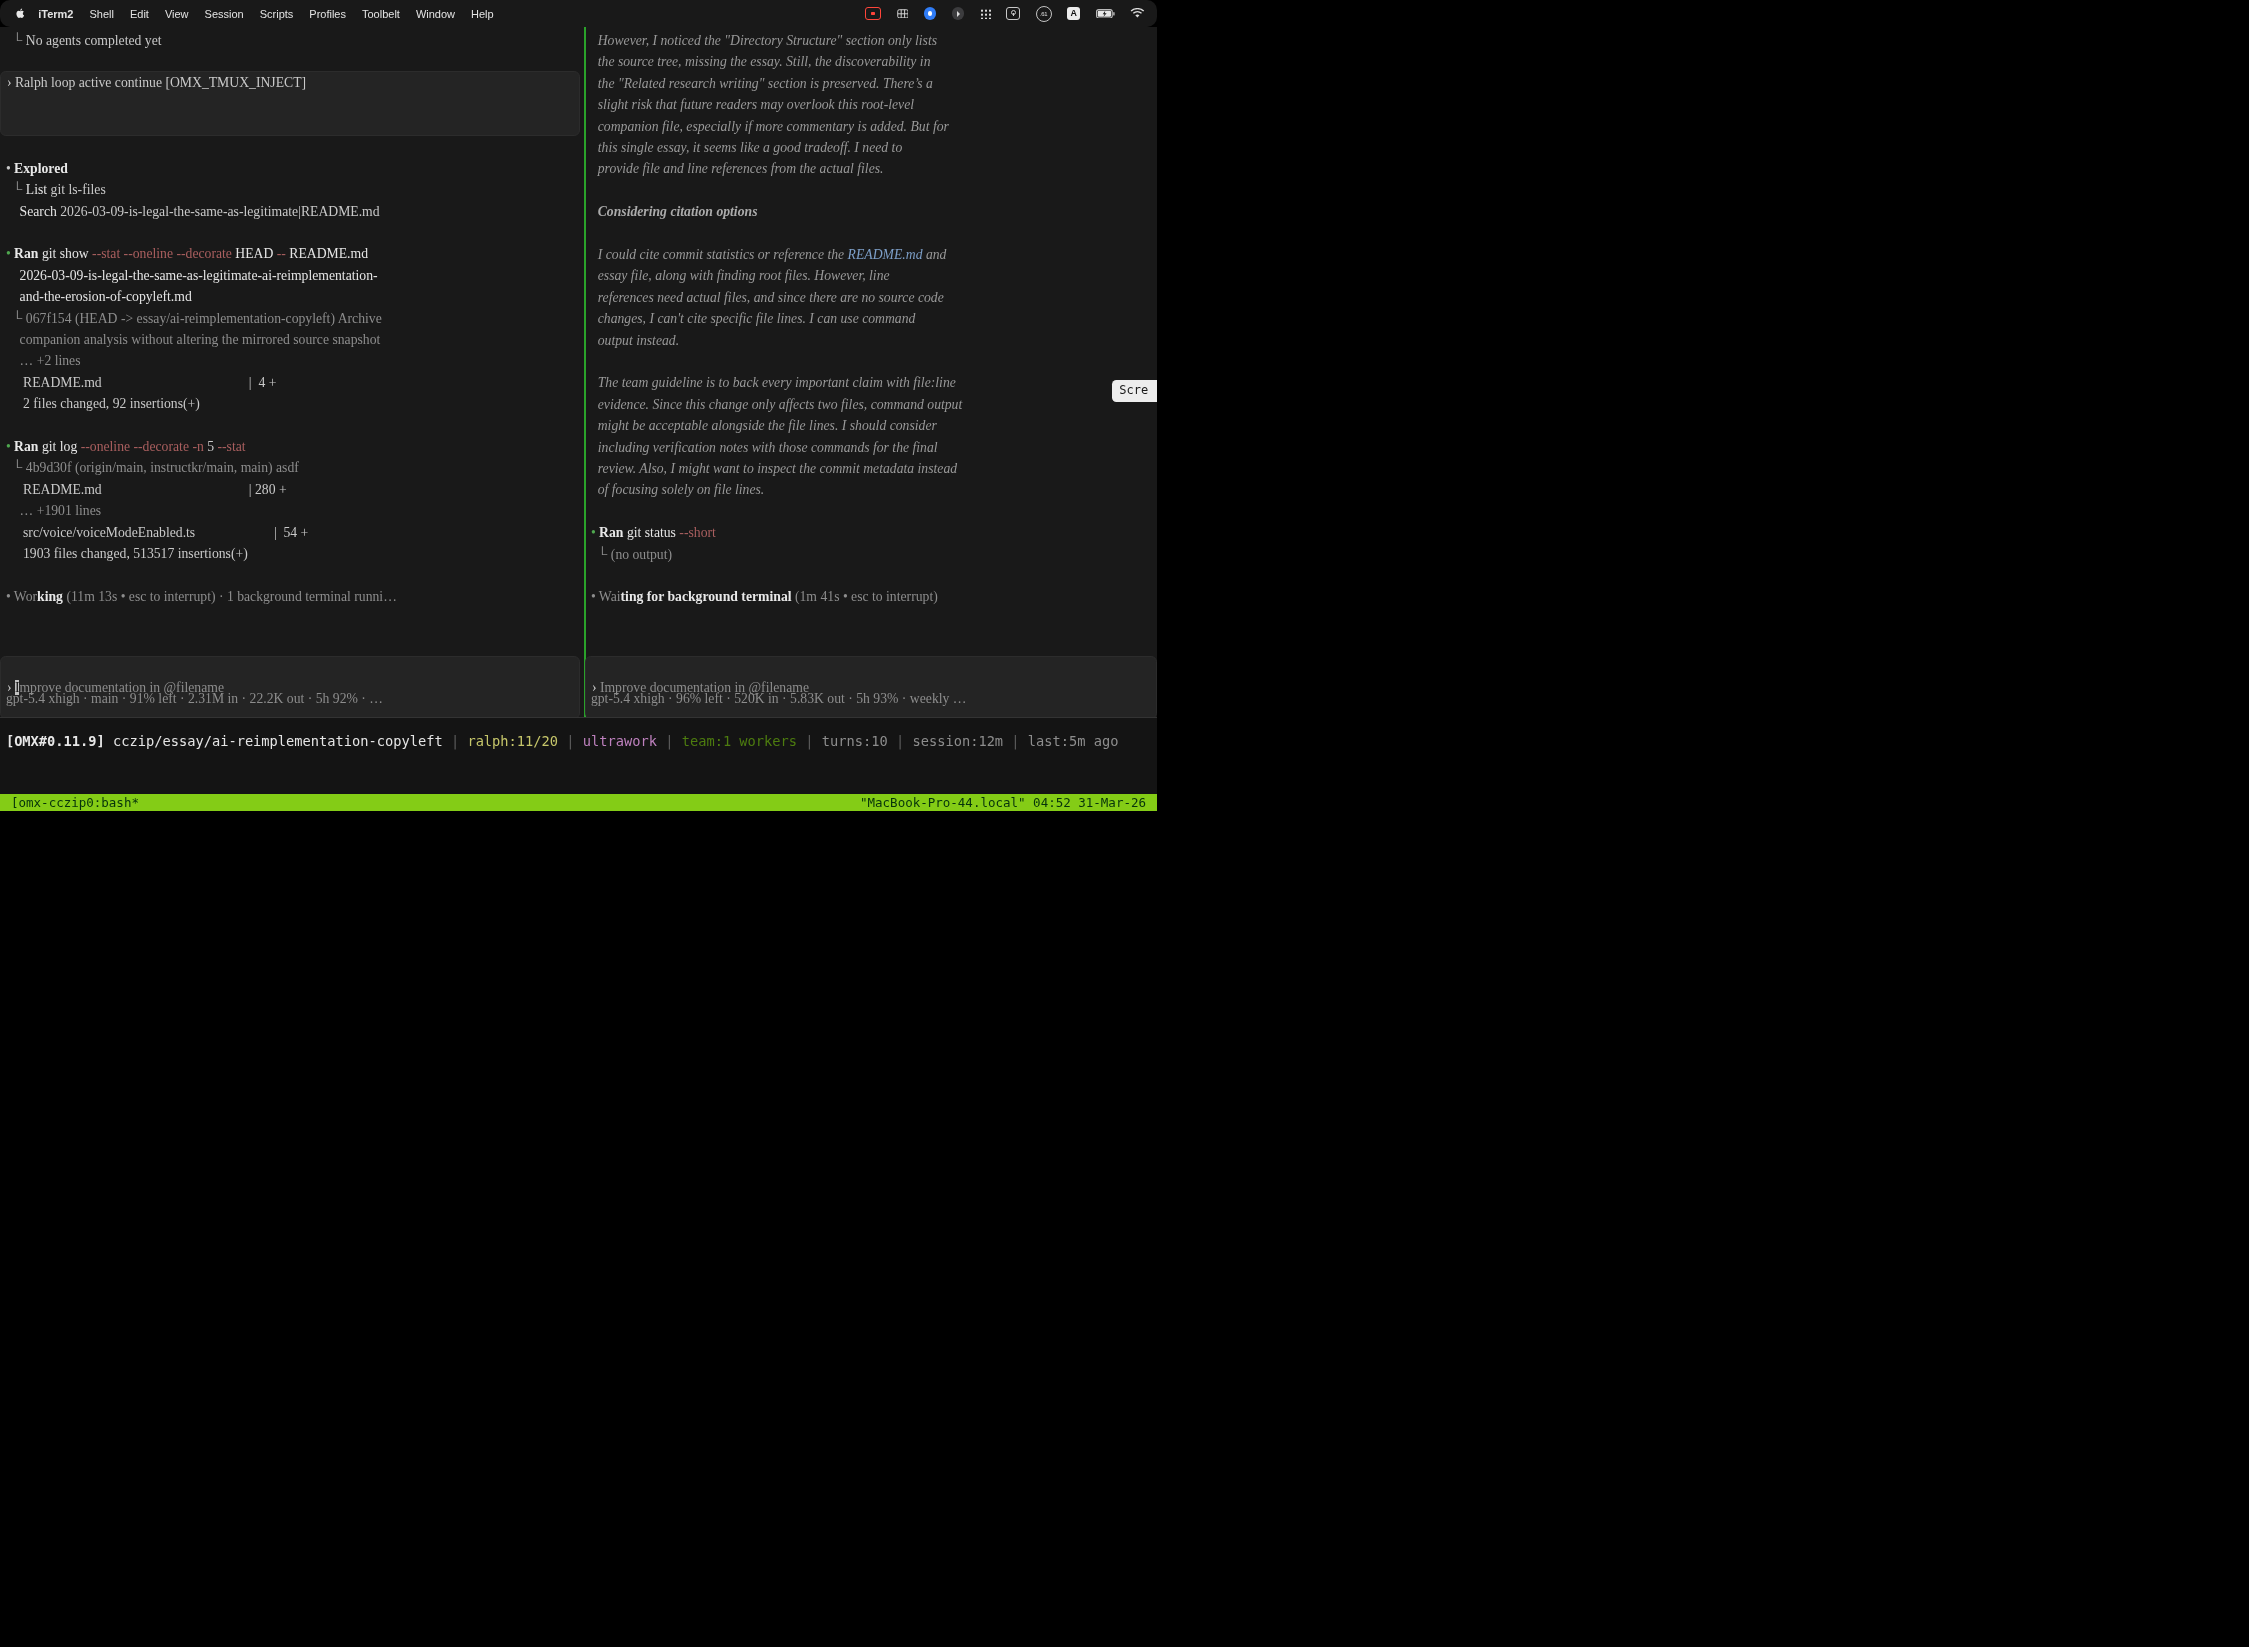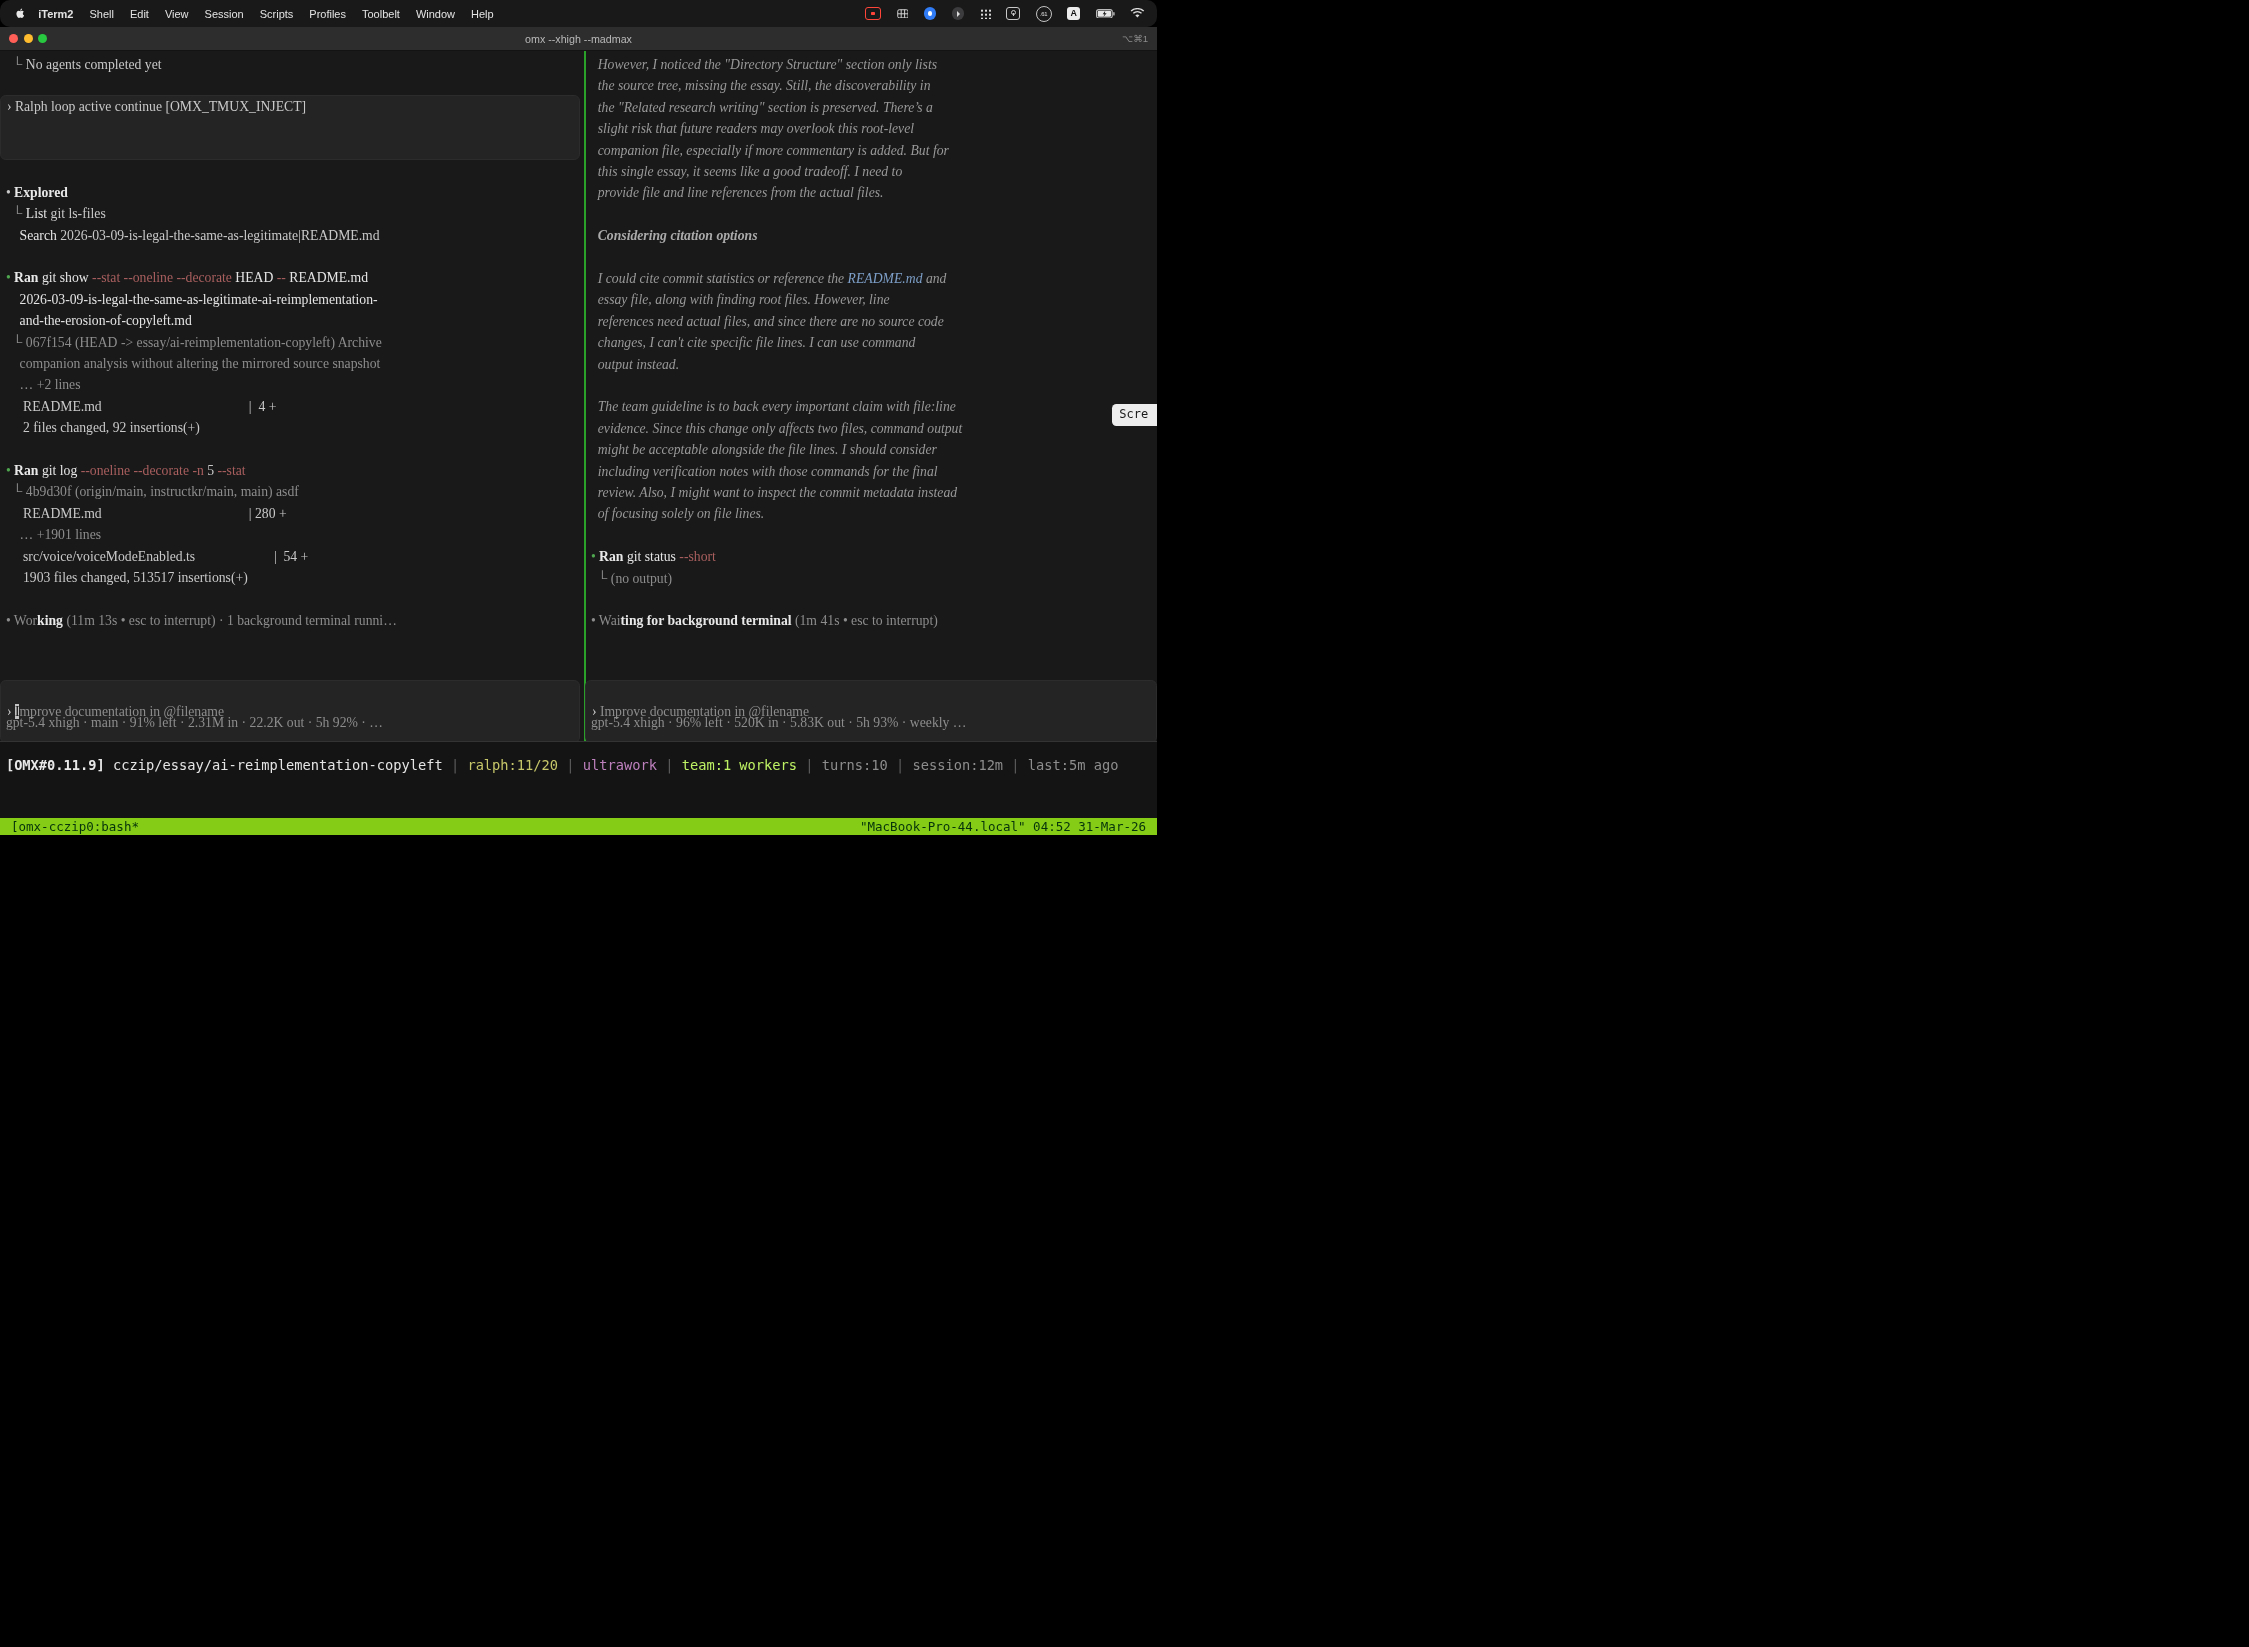--- a/index.html
+++ b/index.html
@@ -59,21 +59,21 @@
   .c-red{color:#aa5f5f;}
   .c-green{color:#4fa84f;}
   .c-bold{color:#e8e8e8;font-weight:bold;}
   .c-cursor{background:#c2c2c2;color:#161616;}
   .c-it{color:#989898;font-style:italic;}
   .c-itb{color:#ababab;font-style:italic;font-weight:bold;}
   .c-itblue{color:#7d9fc8;font-style:italic;}
   .c-boldfg{color:#e8e8e8;font-weight:bold;}
   .c-yellow{color:#c6c66a;}
   .c-magenta{color:#bd80bd;}
-  .c-green2{color:#bef264;margin-top:24px;}
+  .c-green2{color:#4d7c0f;margin-top:24px;}
   .c-sep{color:#5c5c5c;}
 
   
   .omxbar{height:76px;border-top:0.7px solid #333;background:#141414;font-family:"DejaVu Sans Mono",monospace;font-size:13.7px;line-height:21.4px;}
   .omx-line{padding:12.5px 0 0 5.9px;white-space:pre;}
 
   
   .tmuxbar{height:17px;background:#84cc16;color:#06330b;font-family:"DejaVu Sans Mono",monospace;font-size:12.5px;display:flex;align-items:center;justify-content:space-between;padding:0 11px;white-space:pre;}
 
   
@@ -147,29 +147,20 @@
       <span class="mb-icon">
         <svg width="14.8" height="10.3" viewBox="0 0 20 14">
             <path d="M10 12.8 L7.2 10 a4.4 4.4 0 0 1 5.6 0 Z" fill="#ddd"></path>
             <path d="M4.4 7.2 a8.4 8.4 0 0 1 11.2 0" stroke="#ddd" stroke-width="1.8" fill="none"></path>
             <path d="M1.4 4.2 a12.6 12.6 0 0 1 17.2 0" stroke="#ddd" stroke-width="1.8" fill="none"></path>
           </svg>
       </span>
     </div>
   </div>
 
-  <div class="titlebar">
-    <div class="lights">
-      <span class="light red"></span>
-      <span class="light yellow"></span>
-      <span class="light green"></span>
-    </div>
-    <span class="win-title">omx --xhigh --madmax</span>
-    <span class="win-shortcut">⌥⌘1</span>
-  </div>
 
   <div class="terminal">
     <div class="pane pane-left" id="pane-left">
       <div class="flow">
           <div class="line-group">
             <div class="tline"><span class="c-dim">  └ </span><span class="c-fg">No agents completed yet</span></div>
           </div>
           <div class="notice-box">
             <div class="tline"><span class="c-fg">› </span><span class="c-fg">Ralph loop active continue [OMX_TMUX_INJECT]</span></div>
           </div>

